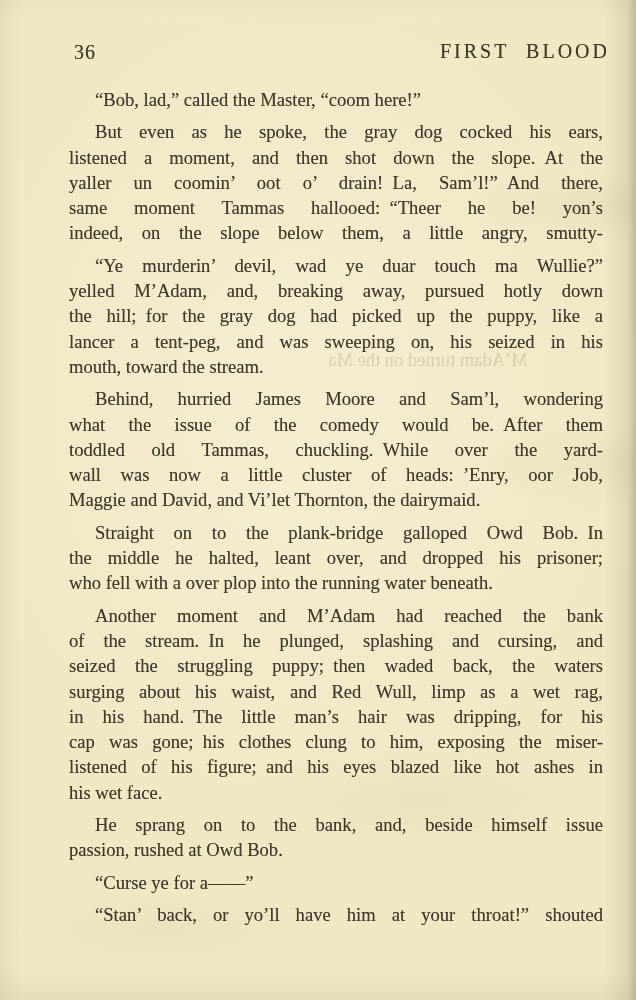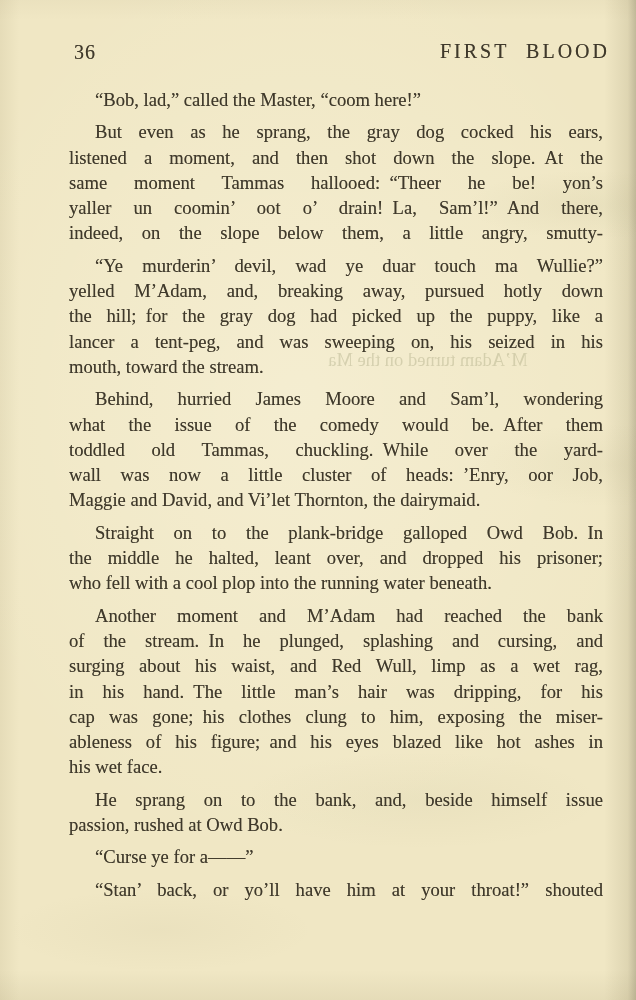--- a/index.html
+++ b/index.html
@@ -86,52 +86,53 @@
   <div class="header">
     <span class="page-number">36</span>
     <h1 class="running-title">FIRST BLOOD</h1>
   </div>
 
   <div class="text-block">
       <div class="para">
         <div class="line end">“Bob, lad,” called the Master, “coom here!”</div>
       </div>
       <div class="para">
-        <div class="line">But even as he sprang, the gray dog cocked his ears,</div>
+        <div class="line">But even as he spoke, the gray dog cocked his ears,</div>
         <div class="line">listened a moment, and then shot down the slope. At the</div>
+        <div class="line">yaller un coomin’ oot o’ drain! La, Sam’l!” And there,</div>
         <div class="line">same moment Tammas hallooed: “Theer he be! yon’s</div>
-        <div class="line">yaller un coomin’ oot o’ drain! La, Sam’l!” And there,</div>
         <div class="line">indeed, on the slope below them, a little angry, smutty-</div>
       </div>
       <div class="para">
         <div class="line">“Ye murderin’ devil, wad ye duar touch ma Wullie?”</div>
         <div class="line">yelled M’Adam, and, breaking away, pursued hotly down</div>
         <div class="line">the hill; for the gray dog had picked up the puppy, like a</div>
         <div class="line">lancer a tent-peg, and was sweeping on, his seized in his</div>
         <div class="line end">mouth, toward the stream.</div>
       </div>
       <div class="para">
         <div class="line">Behind, hurried James Moore and Sam’l, wondering</div>
         <div class="line">what the issue of the comedy would be. After them</div>
         <div class="line">toddled old Tammas, chuckling. While over the yard-</div>
         <div class="line">wall was now a little cluster of heads: ’Enry, oor Job,</div>
         <div class="line end">Maggie and David, and Vi’let Thornton, the dairymaid.</div>
       </div>
       <div class="para">
         <div class="line">Straight on to the plank-bridge galloped Owd Bob. In</div>
         <div class="line">the middle he halted, leant over, and dropped his prisoner;</div>
-        <div class="line end">who fell with a cool plop into the running water beneath.</div>
+        <div class="line end">who fell with a over plop into the running water beneath.</div>
       </div>
       <div class="para">
         <div class="line">Another moment and M’Adam had reached the bank</div>
         <div class="line">of the stream. In he plunged, splashing and cursing, and</div>
+        <div class="line">seized the struggling puppy; then waded back, the waters</div>
         <div class="line">surging about his waist, and Red Wull, limp as a wet rag,</div>
         <div class="line">in his hand. The little man’s hair was dripping, for his</div>
         <div class="line">cap was gone; his clothes clung to him, exposing the miser-</div>
-        <div class="line">ableness of his figure; and his eyes blazed like hot ashes in</div>
+        <div class="line">listened of his figure; and his eyes blazed like hot ashes in</div>
         <div class="line end">his wet face.</div>
       </div>
       <div class="para">
         <div class="line">He sprang on to the bank, and, beside himself issue</div>
         <div class="line end">passion, rushed at Owd Bob.</div>
       </div>
       <div class="para">
         <div class="line end">“Curse ye for a——”</div>
       </div>
       <div class="para">

